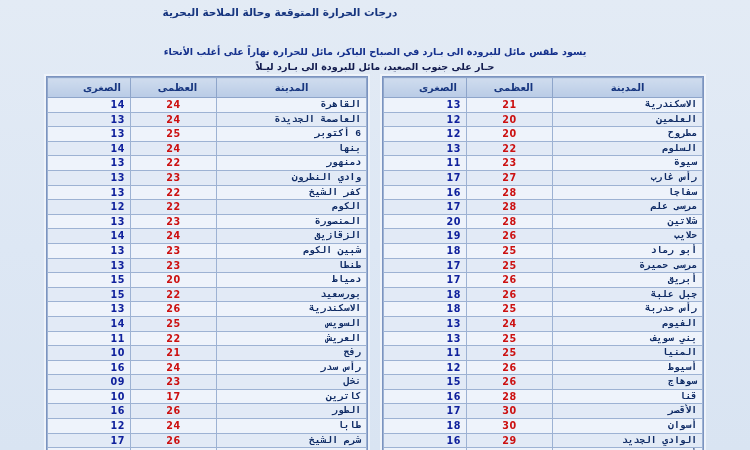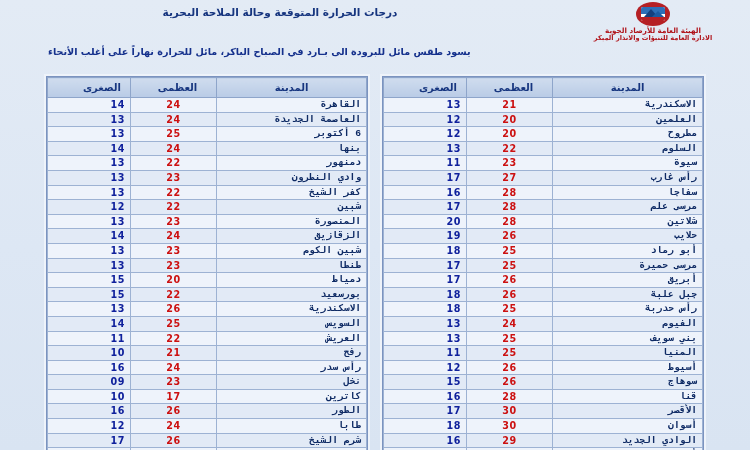--- a/index.html
+++ b/index.html
@@ -110,21 +110,21 @@
     font-size: 14.5px;
     font-weight: bold;
     color: #0f2b6b;
     margin-top: 3px;
     direction: rtl;
   }
   .summary {
     position: absolute;
     top: 45px;
     left: 0; right: 0;
-    text-align: left;
+    text-align: center;
     font-size: 9.6px;
     font-weight: bold;
     color: #14308c;
     line-height: 1.55;
     padding: 0 48px;
   }
   .summary .hot { color: #111a4d; }
 
   
   .tables {
@@ -190,40 +190,28 @@
     letter-spacing: 0.5px;
   }
 </style>
 </head>
 <body>
 
 <div class="page">
 
   <div class="header">
 
-    <div class="logo-block">
-      <div class="logo-mark">
-        <div class="ellipse"></div>
-        <div class="inner">
-          <div class="sky"></div>
-          <div class="mount"></div>
-          <div class="mount2"></div>
-          <div class="base"></div>
-        </div>
-      </div>
-      <div class="logo-line1">الهيئة العامة للأرصاد الجوية</div>
-      <div class="logo-line2">الادارة العامة للتنبؤات والانذار المبكر</div>
-    </div>
 
     <div class="titles">
       <div class="title-main">درجات الحرارة المتوقعة وحالة الملاحة البحرية</div>
     </div>
 
     <div class="summary">
       <div>يسود طقس مائل للبرودة الى بـارد في الصباح الباكر، مائل للحرارة نهاراً على أغلب الأنحاء</div>
+      <div class="hot">حـار على جنوب الصعيد، مائل للبرودة الى بـارد ليـلاً</div>
     </div>
   </div>
 
   <div class="tables">
 
     <div class="table-wrap">
       <table class="wx">
         <thead>
           <tr>
             <th class="city-h">المدينة</th>
@@ -261,21 +249,21 @@
               <td class="city">وادي النطرون</td>
               <td class="max">23</td>
               <td class="min">13</td>
             </tr>
             <tr>
               <td class="city">كفر الشيخ</td>
               <td class="max">22</td>
               <td class="min">13</td>
             </tr>
             <tr>
-              <td class="city">شبين</td>
+              <td class="city">الكوم</td>
               <td class="max">22</td>
               <td class="min">12</td>
             </tr>
             <tr>
               <td class="city">المنصورة</td>
               <td class="max">23</td>
               <td class="min">13</td>
             </tr>
             <tr>
               <td class="city">الزقازيق</td>

